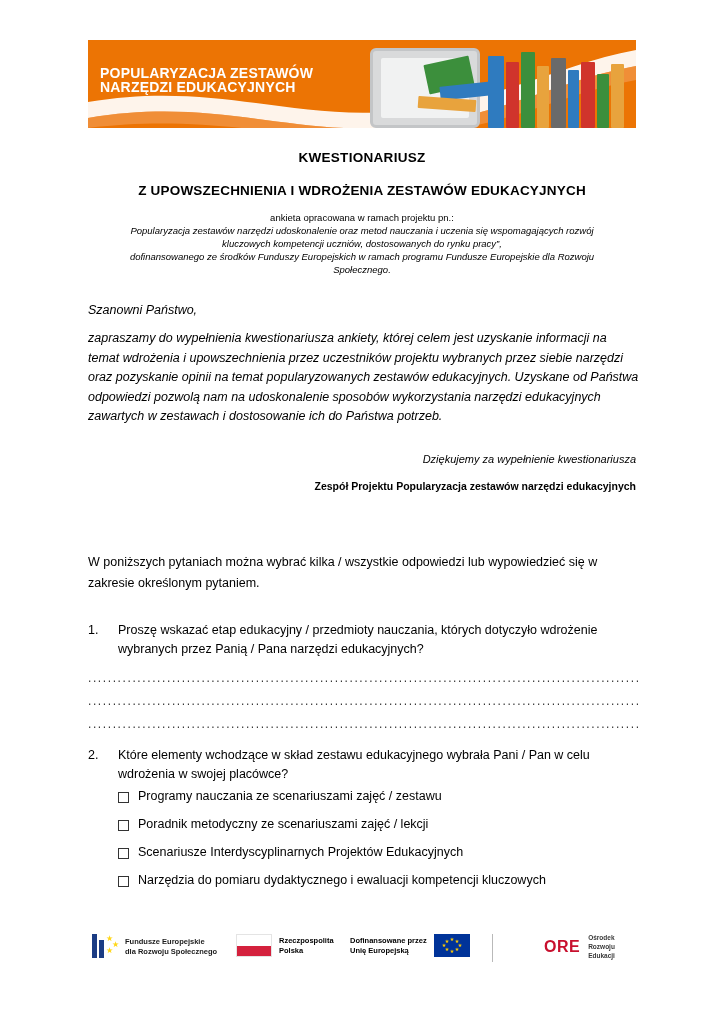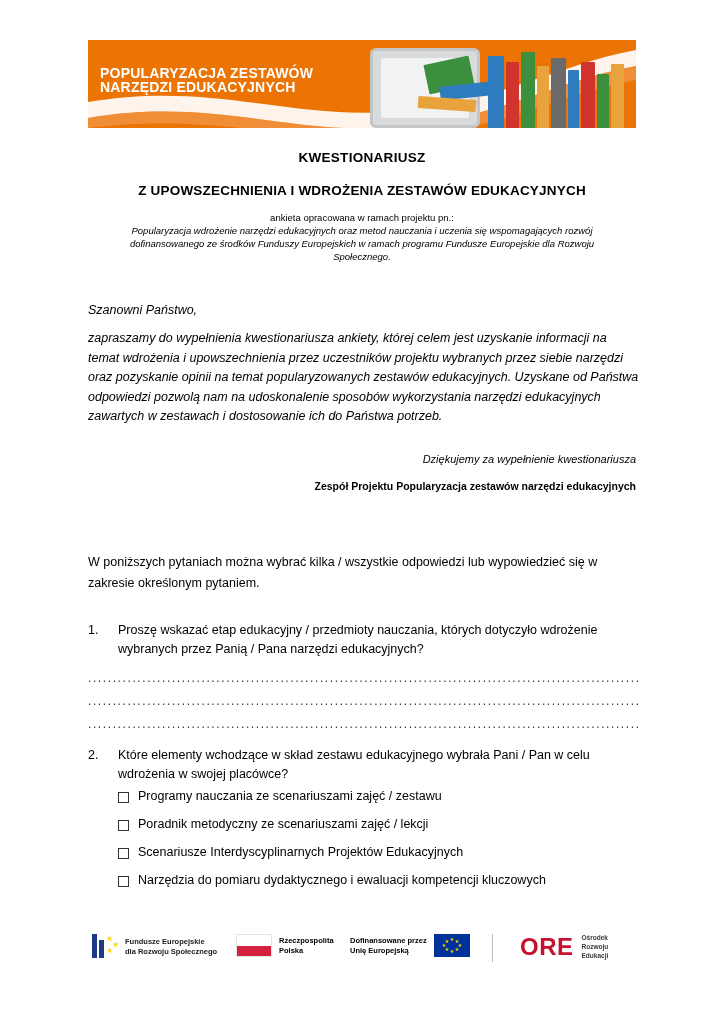--- a/index.html
+++ b/index.html
@@ -322,26 +322,27 @@
     background: #b9b9b9;
   }
   .ore-logo {
     position: absolute;
     left: 432px;
     top: 5px;
     display: flex;
     align-items: center;
   }
   .ore-mark {
-    font-size: 24px;
+    font-size: 16px;
     font-weight: bold;
     color: #c8102e;
     letter-spacing: 0.5px;
     line-height: 21px;
     margin-right: 8px;
+    margin-left: 24px;
   }
   .ore-text {
     font-size: 6.5px;
     font-weight: bold;
     color: #3a3a3a;
     line-height: 9px;
     white-space: pre-line;
   }
 </style>
 </head>
@@ -372,21 +373,22 @@
     <div class="book b10"></div>
     <div class="book b11"></div>
     <div class="book b12"></div>
   </div>
 
   <div class="doc-title">KWESTIONARIUSZ</div>
   <div class="doc-subtitle">Z UPOWSZECHNIENIA I WDROŻENIA ZESTAWÓW EDUKACYJNYCH</div>
 
   <div class="intro-block">
     <div class="line-normal">ankieta opracowana w ramach projektu pn.:</div>
-    <div>Popularyzacja wdrożenie narzędzi edukacyjnych oraz metod nauczania i uczenia się wspomagających rozwój</div>
+    <div>Popularyzacja zestawów narzędzi udoskonalenie oraz metod nauczania i uczenia się wspomagających rozwój</div>
+    <div>kluczowych kompetencji uczniów, dostosowanych do rynku pracy”,</div>
     <div>dofinansowanego ze środków Funduszy Europejskich w ramach programu Fundusze Europejskie dla Rozwoju</div>
     <div>Społecznego.</div>
   </div>
 
   <div class="salutation">Szanowni Państwo,</div>
   <div class="body-text">zapraszamy do wypełnienia kwestionariusza ankiety, której celem jest uzyskanie informacji na temat wdrożenia i upowszechnienia przez uczestników projektu wybranych przez siebie narzędzi oraz pozyskanie opinii na temat popularyzowanych zestawów edukacyjnych. Uzyskane od Państwa odpowiedzi pozwolą nam na udoskonalenie sposobów wykorzystania narzędzi edukacyjnych zawartych w zestawach i dostosowanie ich do Państwa potrzeb.</div>
   <div class="thanks">Dziękujemy za wypełnienie kwestionariusza</div>
   <div class="signature">Zespół Projektu
 Popularyzacja zestawów narzędzi edukacyjnych</div>
 

